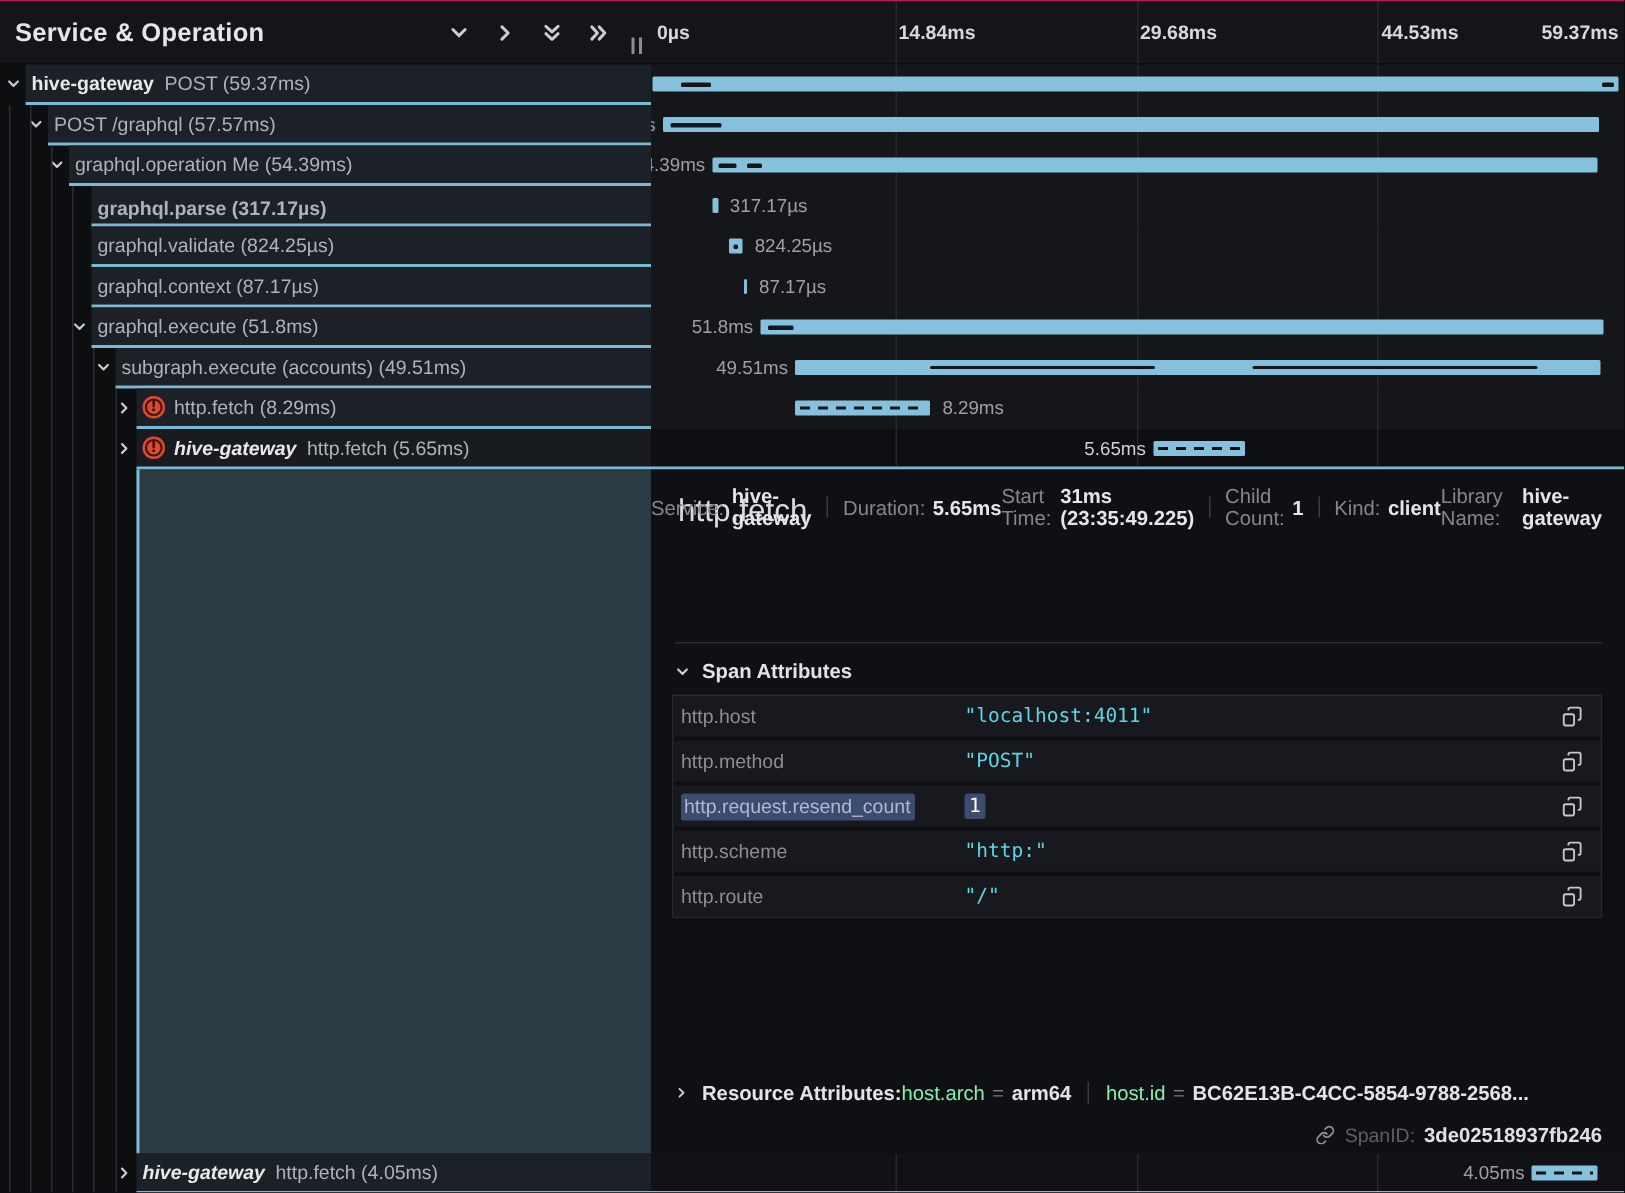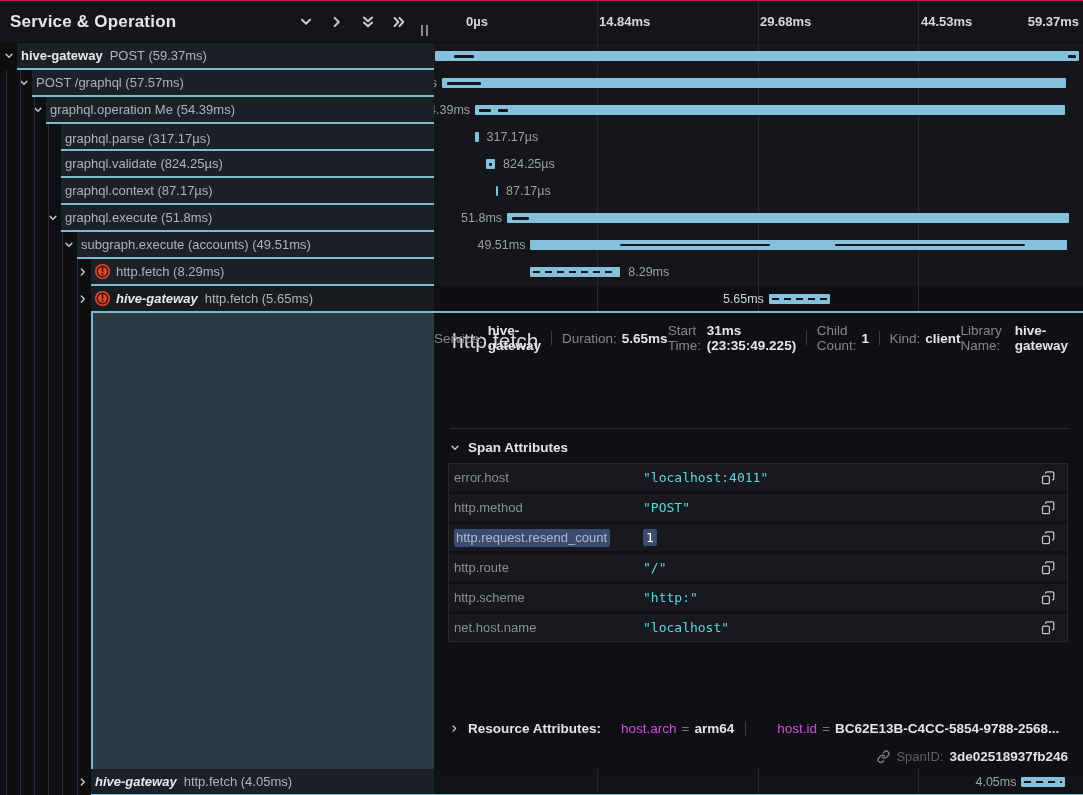--- a/index.html
+++ b/index.html
@@ -43,21 +43,21 @@
 .attr-key{width:189px;color:#8b8f95;font-size:13px;flex:0 0 189px;}
 .attr-val{font-family:"DejaVu Sans Mono",monospace;font-size:13px;}
 .v-string{color:#5ed7e2;}
 .v-number{color:#7c80f2;}
 .v-white{color:#e2e4e6;}
 .sel{background:#3c4c6e;border-radius:2px;}
 .sel-key{color:#aeb9d2;background:#3c4c6e;padding:1px 3px 2px 2px;border-radius:2px;}
 .copy-btn{position:absolute;right:12px;top:6px;width:15px;height:16px;color:#c6c8cb;transform:scaleX(-1);}
 #res-line{position:absolute;left:16px;top:405px;height:20px;display:flex;align-items:center;font-size:13.5px;}
 #res-line .rhead{color:#e3e4e6;font-weight:700;margin-left:9px;}
-#res-line .rkey{color:#d946ef;margin-left:20px;}
+#res-line .rkey{color:#86efac;margin-left:0;}
 #res-line .req{color:#75787d;margin:0 5px;}
 #res-line .rval{color:#e3e4e6;font-weight:700;}
 #res-line .rdiv{display:inline-block;width:1px;height:15px;background:#3a3d42;margin:0 11px;}
 #spanid{position:absolute;right:15px;top:434px;height:18px;display:flex;align-items:center;gap:6px;font-size:13px;}
 #spanid .sl{color:#5d6064;}
 #spanid .sv{color:#dfe1e3;font-weight:700;font-size:13.5px;}
 svg{display:block;}
 </style>
 </head>
 <body>
@@ -88,21 +88,21 @@
             <path d="M6.4 2.5 L9.6 6 L6.4 9.5"></path>
           </svg>
         </div>
       </div>
   </div>
   <div id="split-handle">
       <i></i>
       <i></i>
     </div>
   <div id="tl-header" class="abs">
-      <div class="tick" style="left: 4px; margin-left: 28px;">0µs</div>
+      <div class="tick" style="left: 4px;">0µs</div>
       <div class="tick" style="left: 165px;">14.84ms</div>
       <div class="tick" style="left: 326px;">29.68ms</div>
       <div class="tick" style="left: 487px;">44.53ms</div>
       <div class="tick" style="right: 4px;">59.37ms</div>
       <div class="gridline" style="left: 162.7px; height: 41px;"></div>
       <div class="gridline" style="left: 323.5px; height: 41px;"></div>
       <div class="gridline" style="left: 484.2px; height: 41px;"></div>
     </div>
   <div id="rows-layer">
       <div class="trow-left" style="left: 17px; top: 42px; width: 417px; height: 25px;">
@@ -161,21 +161,21 @@
         <div class="gridline" style="left: 162.7px; height: 27px;"></div>
         <div class="gridline" style="left: 323.5px; height: 27px;"></div>
         <div class="gridline" style="left: 484.2px; height: 27px;"></div>
         <div class="bar" style="left: 41.108px; width: 589.588px;">
           <div class="mark" style="left: 4px; width: 12px; top: 3.5px; height: 3px; background: rgb(21, 22, 26);"></div>
           <div class="mark" style="left: 23px; width: 10px; top: 3.5px; height: 3px; background: rgb(21, 22, 26);"></div>
         </div>
         <div class="bar-label" style="right: 612.892px;">54.39ms</div>
       </div>
       <div class="underline" style="left: 46px; top: 121px; width: 388px;"></div>
-      <div class="trow-left" style="left: 61px; top: 123px; width: 373px; height: 28px;">
+      <div class="trow-left" style="left: 61px; top: 123px; width: 373px; height: 28px; font-weight: bold;">
         <div style="display:flex;align-items:center;padding-left:4px;">
           <span class="op">graphql.parse (317.17µs)</span>
         </div>
       </div>
       <div class="trow-right" style="top: 123px; height: 27px; background: rgb(21, 22, 26);">
         <div class="gridline" style="left: 162.7px; height: 27px;"></div>
         <div class="gridline" style="left: 323.5px; height: 27px;"></div>
         <div class="gridline" style="left: 484.2px; height: 27px;"></div>
         <div class="bar" style="left: 41.108px; width: 3.43628px;"></div>
         <div class="bar-label" style="left: 52.5443px;">317.17µs</div>
@@ -325,21 +325,21 @@
     <div id="attr-head">
         <span style="color:#c9ccd0;">
           <svg width="10" height="10" viewBox="0 0 12 12" fill="none" stroke="currentColor" stroke-width="1.7" stroke-linecap="round" stroke-linejoin="round">
             <path d="M2.5 4 L6 7.5 L9.5 4"></path>
           </svg>
         </span>
         <span>Span Attributes</span>
       </div>
     <div id="attr-table">
         <div class="attr-row">
-          <div class="attr-key">error.host</div>
+          <div class="attr-key">http.host</div>
           <div class="attr-val"><span class="v-string">"localhost:4011"</span></div>
           <div class="copy-btn">
             <svg width="15" height="16" viewBox="0 0 24 24" fill="none" stroke="currentColor" stroke-width="2">
               <rect x="9" y="9" width="11" height="12" rx="2"></rect>
               <path d="M5 15H4a2 2 0 0 1-2-2V4a2 2 0 0 1 2-2h9a2 2 0 0 1 2 2v1"></path>
             </svg>
           </div>
         </div>
         <div class="attr-row">
           <div class="attr-key">http.method</div>
@@ -355,42 +355,32 @@
           <div class="attr-key"><span class="sel-key">http.request.resend_count</span></div>
           <div class="attr-val"><span class="sel" style="color:#fff;padding:1px 3px;">1</span></div>
           <div class="copy-btn">
             <svg width="15" height="16" viewBox="0 0 24 24" fill="none" stroke="currentColor" stroke-width="2">
               <rect x="9" y="9" width="11" height="12" rx="2"></rect>
               <path d="M5 15H4a2 2 0 0 1-2-2V4a2 2 0 0 1 2-2h9a2 2 0 0 1 2 2v1"></path>
             </svg>
           </div>
         </div>
         <div class="attr-row">
-          <div class="attr-key">http.route</div>
-          <div class="attr-val"><span class="v-string">"/"</span></div>
-          <div class="copy-btn">
-            <svg width="15" height="16" viewBox="0 0 24 24" fill="none" stroke="currentColor" stroke-width="2">
-              <rect x="9" y="9" width="11" height="12" rx="2"></rect>
-              <path d="M5 15H4a2 2 0 0 1-2-2V4a2 2 0 0 1 2-2h9a2 2 0 0 1 2 2v1"></path>
-            </svg>
-          </div>
-        </div>
-        <div class="attr-row">
           <div class="attr-key">http.scheme</div>
           <div class="attr-val"><span class="v-string">"http:"</span></div>
           <div class="copy-btn">
             <svg width="15" height="16" viewBox="0 0 24 24" fill="none" stroke="currentColor" stroke-width="2">
               <rect x="9" y="9" width="11" height="12" rx="2"></rect>
               <path d="M5 15H4a2 2 0 0 1-2-2V4a2 2 0 0 1 2-2h9a2 2 0 0 1 2 2v1"></path>
             </svg>
           </div>
         </div>
         <div class="attr-row">
-          <div class="attr-key">net.host.name</div>
-          <div class="attr-val"><span class="v-string">"localhost"</span></div>
+          <div class="attr-key">http.route</div>
+          <div class="attr-val"><span class="v-string">"/"</span></div>
           <div class="copy-btn">
             <svg width="15" height="16" viewBox="0 0 24 24" fill="none" stroke="currentColor" stroke-width="2">
               <rect x="9" y="9" width="11" height="12" rx="2"></rect>
               <path d="M5 15H4a2 2 0 0 1-2-2V4a2 2 0 0 1 2-2h9a2 2 0 0 1 2 2v1"></path>
             </svg>
           </div>
         </div>
       </div>
     <div id="res-line">
         <span style="color:#c9ccd0;">

